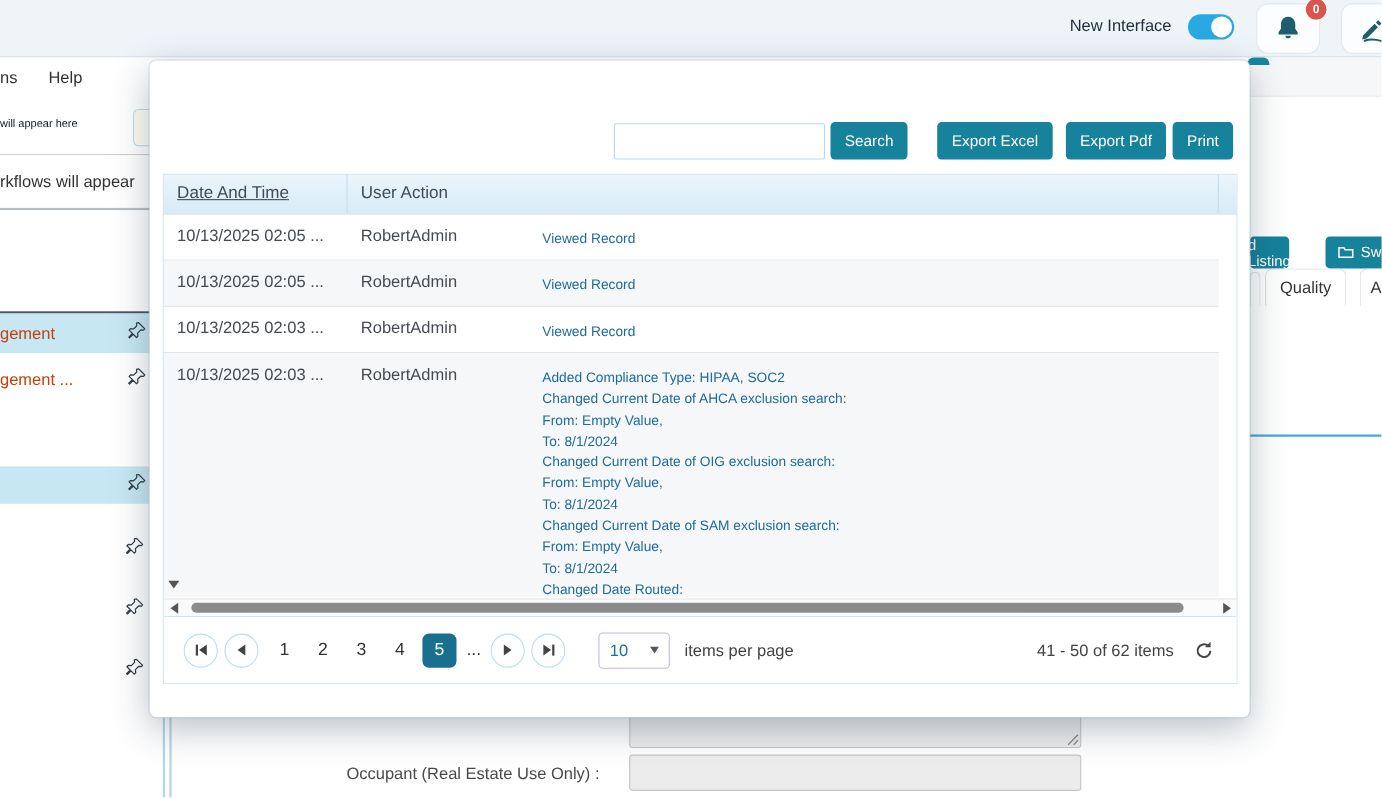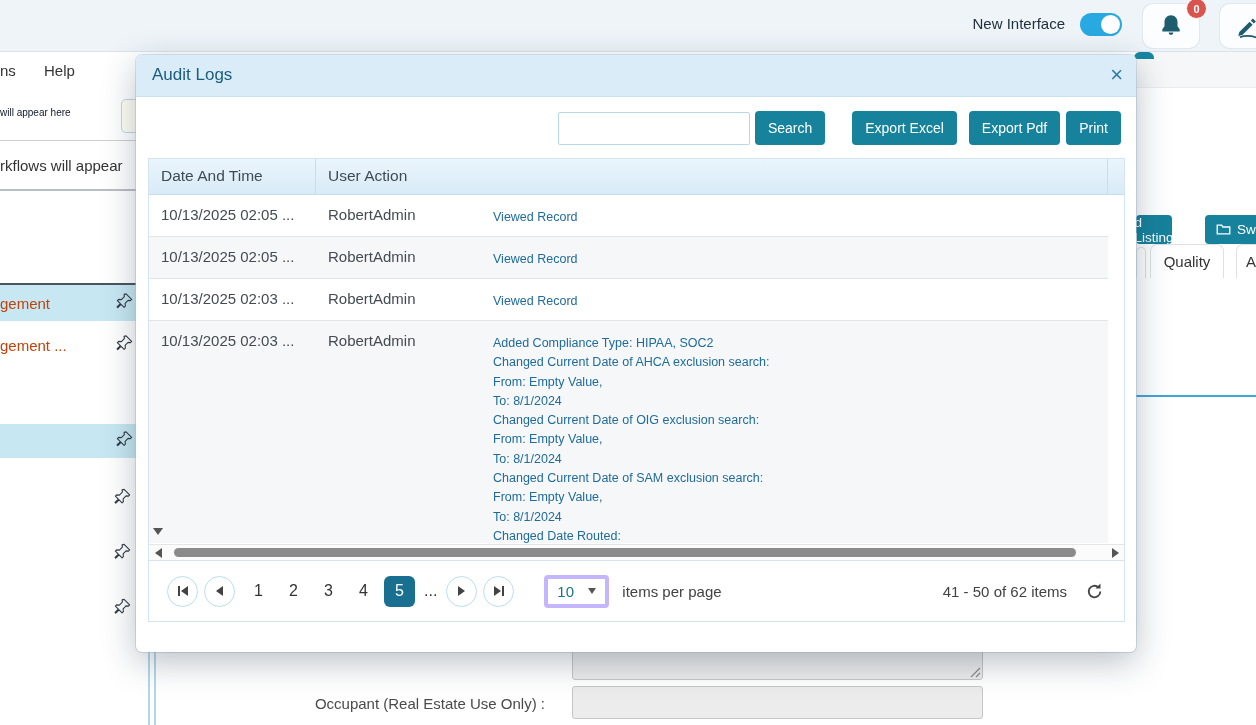--- a/index.html
+++ b/index.html
@@ -63,21 +63,21 @@
   .tb-input{width:192px;height:33px;border:1px solid #b5d9ec;border-radius:2px;outline:none;padding:0 8px;font-size:14px;color:#333;}
   .tb-btn{height:34px;background:#16829c;color:#fff;border:none;border-radius:4px;font-size:14px;padding:0 13px;cursor:pointer;}
   .b-search{margin-left:5px;}
   .b-excel{margin-left:27px;}
   .b-pdf{margin-left:12px;}
   .b-print{margin-left:6px;}
 
   .grid{position:absolute;left:12px;top:103px;width:977px;height:464px;border:1px solid #d5e5f0;background:#fff;}
   .grid-header{height:36px;display:flex;background:linear-gradient(#eaf5fc,#d8ebf7);border-bottom:1px solid #c6dded;}
   .gh-cell{font-size:15.5px;color:#3f4b55;padding:8px 0 0 12px;border-right:1px solid #c6dded;}
-  .c-date{width:167px;} .c-user{width:165px;} .c-action{flex:1;} .c-sb{width:16px;border-right:none;}
+  .c-date{width:167px;text-decoration:underline;} .c-user{width:165px;} .c-action{flex:1;} .c-sb{width:16px;border-right:none;}
   .grid-body{display:flex;height:349px;overflow:hidden;flex-direction:column;}
   .grid-rows{width:959px;}
   .grid-row{display:flex;border-bottom:1px solid #e4e4e4;overflow:hidden;}
   .r-std{height:42px;}
   .r-big{height:222px;border-bottom:none;}
   .row-alt{background:#f6f7f8;}
   .cell{padding:11px 0 0 12px;font-size:15px;color:#454b52;}
   .cell-date{width:167px;} .cell-user{width:165px;}
   .cell-action{flex:1;font-size:12.5px;color:#1e6b9c;padding-top:13px;white-space:pre-line;line-height:19.3px;cursor:pointer;}
   .vscroll{width:17px;background:#fbfbfb;border-left:1px solid #e6e6e6;position:relative;}
@@ -93,21 +93,21 @@
   .hs-left{position:absolute;left:6px;top:3px;border-right-color:#555;cursor:pointer;}
   .hs-thumb{position:absolute;left:25px;top:3px;width:902px;height:9px;background:#8b8b8b;border-radius:5px;cursor:pointer;}
   .hs-right{position:absolute;right:5px;top:3px;border-left-color:#555;cursor:pointer;}
 
   .pager{height:61px;border-top:1px solid #d5e5f0;display:flex;align-items:center;padding:0 20px 0 18px;font-size:15px;color:#424242;background:#fff;}
   .pg-circle{width:31px;height:31px;border-radius:50%;border:1px solid #badeee;display:flex;align-items:center;justify-content:center;margin-right:6px;background:#fff;cursor:pointer;gap:1px;}
   .arr-bar{width:2px;height:10px;background:#424242;display:inline-block;}
   .pg-num{width:31px;text-align:center;margin:0 2px;font-size:16px;color:#333;cursor:pointer;}
   .pg-current{width:31px;height:31px;border-radius:6px;background:#186f90;color:#fff;display:flex;align-items:center;justify-content:center;margin:0 3px;font-size:16px;cursor:pointer;}
   .pg-dots{margin:0 9px 0 6px;color:#333;font-size:16px;cursor:pointer;}
-  .pg-select{width:65px;height:33px;border:4px solid #c4b5fd;border-radius:4px;display:flex;align-items:center;justify-content:space-between;padding:0 9px;margin-left:24px;color:#1a7391;font-size:15px;background:#fff;cursor:pointer;}
+  .pg-select{width:65px;height:33px;border:1px solid #c4b5fd;border-radius:4px;display:flex;align-items:center;justify-content:space-between;padding:0 9px;margin-left:24px;color:#1a7391;font-size:15px;background:#fff;cursor:pointer;}
   .sel-caret{width:0;height:0;border-left:4.5px solid transparent;border-right:4.5px solid transparent;border-top:6px solid #555;}
   .pg-label{margin-left:13px;}
   .pg-right{margin-left:auto;display:flex;align-items:center;gap:18px;}
   .refresh{cursor:pointer;display:flex;align-items:center;}
 </style>
 </head>
 <body>
 
 <div class="topbar">
   <span class="ni-label">New Interface</span>
@@ -194,24 +194,20 @@
 <div class="vline vl-2"></div>
 <div class="ta-frag">
   <svg class="resize-h" width="11" height="11" viewBox="0 0 11 11">
       <path d="M10 1 1 10 M10 6 6 10" stroke="#8a8a8a" stroke-width="1.2" fill="none"></path>
     </svg>
 </div>
 <div class="occupant-label">Occupant (Real Estate Use Only) :</div>
 <div class="input-frag2"></div>
 
 <div class="modal">
-  <div class="modal-header">
-    <span class="modal-title">Audit Logs</span>
-    <span class="modal-close">×</span>
-  </div>
 
   <div class="toolbar">
     <input class="tb-input" type="text" value="" style="">
     <button class="tb-btn b-search">Search</button>
     <button class="tb-btn b-excel">Export Excel</button>
     <button class="tb-btn b-pdf">Export Pdf</button>
     <button class="tb-btn b-print">Print</button>
   </div>
 
   <div class="grid">

